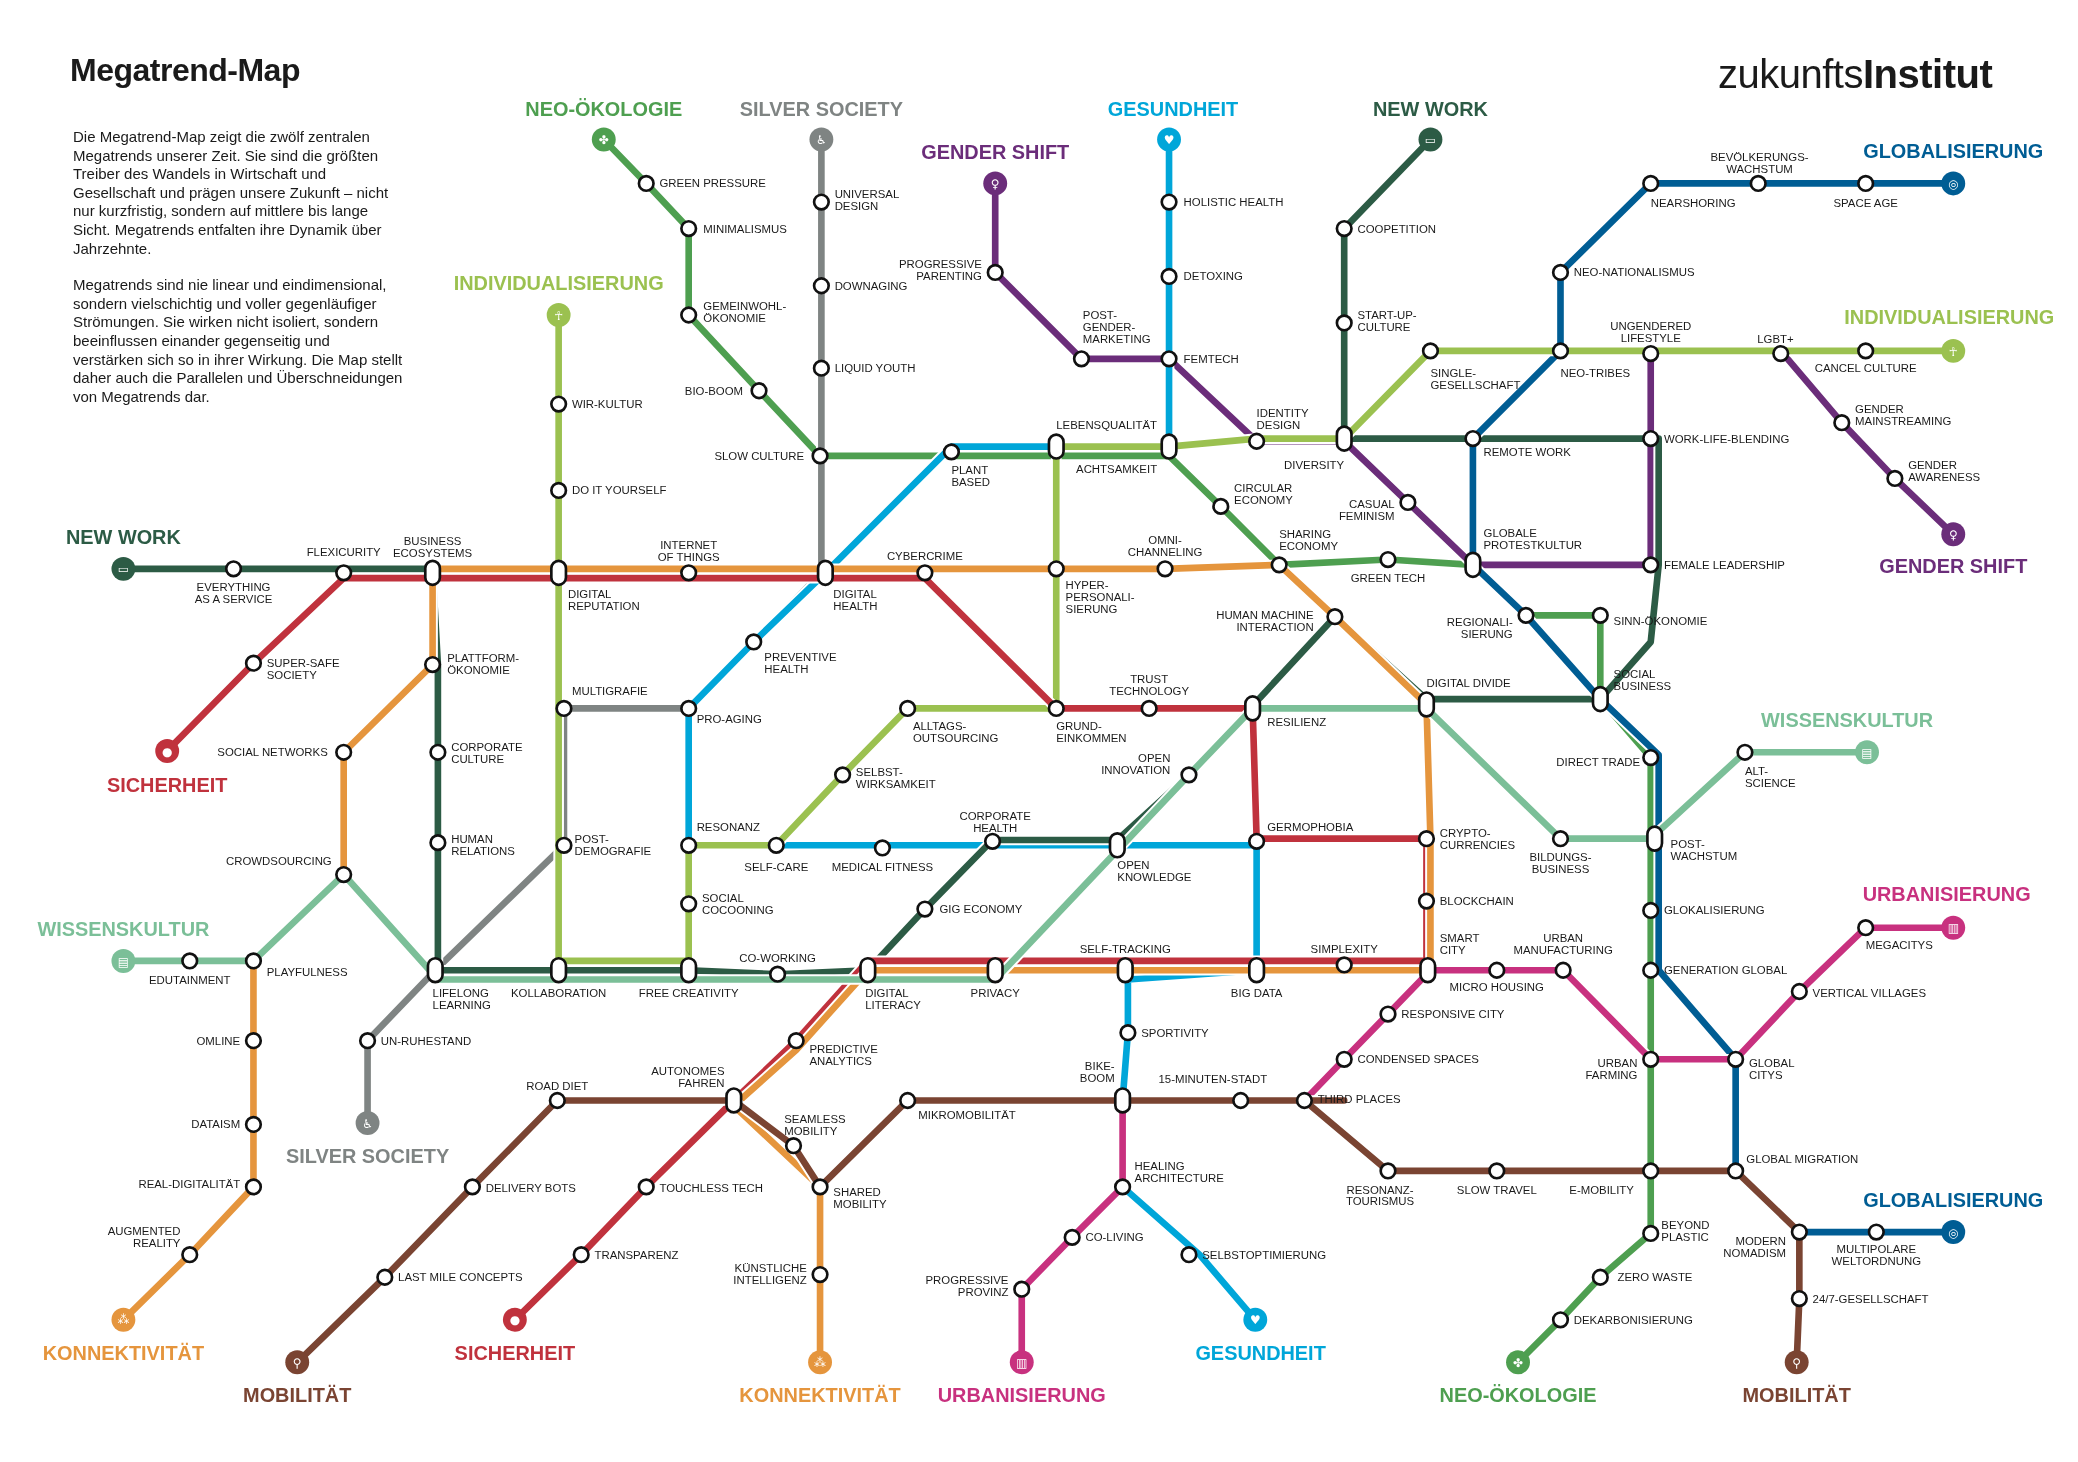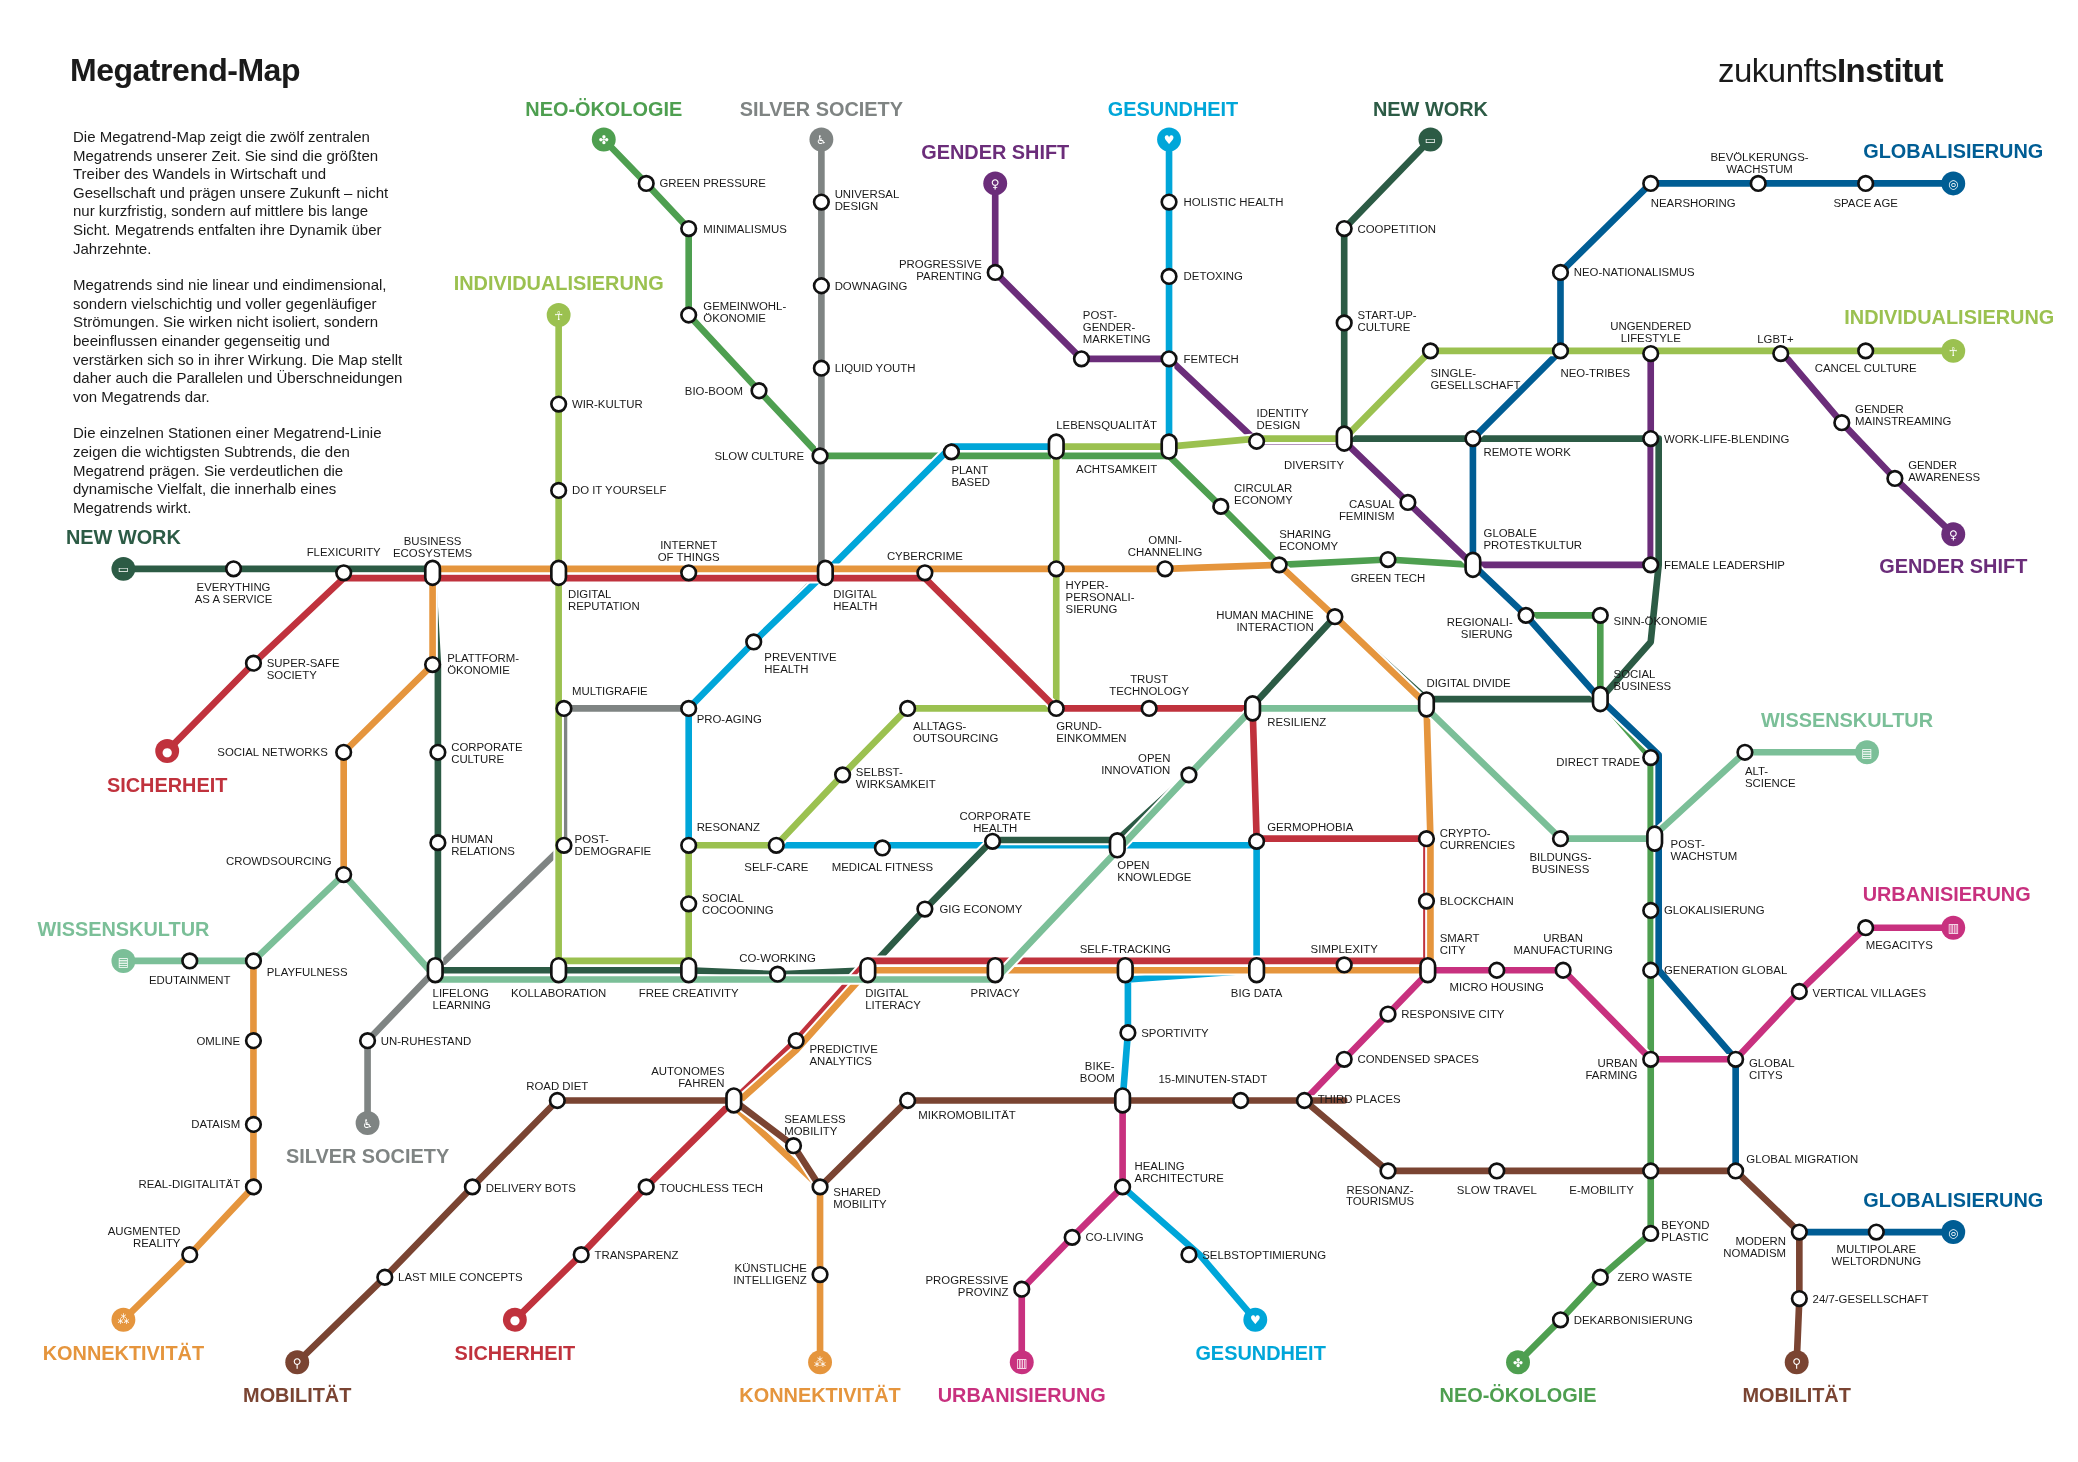--- a/index.html
+++ b/index.html
@@ -1,34 +1,33 @@
 <!DOCTYPE html>
 <html><head>
 <meta charset="utf-8">
 <style>
   html,body{margin:0;padding:0;background:#fff;}
   body{width:2078px;height:1462px;overflow:hidden;position:relative;font-family:"Liberation Sans",sans-serif;}
   #map{position:absolute;left:0;top:0;width:2078px;height:1462px;}
   .title{position:absolute;left:70px;top:52px;font-size:32px;font-weight:bold;color:#1a1a1a;letter-spacing:-0.5px;font-family:"Liberation Sans",sans-serif;}
-  .brand{position:absolute;left:1718px;top:52px;font-size:33px;color:#1a1a1a;font-family:"Liberation Sans",sans-serif;letter-spacing:-0.5px;}
+  .brand{position:absolute;left:1718px;top:52px;font-size:40px;color:#1a1a1a;font-family:"Liberation Sans",sans-serif;letter-spacing:-0.5px;}
   .brand b{font-weight:bold;}
   .intro{position:absolute;left:73px;top:128px;width:330px;font-size:15px;line-height:18.6px;color:#1a1a1a;font-family:"Liberation Sans",sans-serif;}
   .intro p{margin:0 0 18px 0;}
   .st-label{font-family:"Liberation Sans",sans-serif;font-size:8.6px;fill:#1a1a1a;}
   .line-name{font-family:"Liberation Sans",sans-serif;font-size:15px;font-weight:bold;}
 </style>
 </head>
 <body>
 
 <div class="title">Megatrend-Map</div>
 <div class="brand"><span>zukunfts</span><b>Institut</b></div>
 <div class="intro">
   <p>Die Megatrend-Map zeigt die zwölf zentralen Megatrends unserer Zeit. Sie sind die größten Treiber des Wandels in Wirtschaft und Gesellschaft und prägen unsere Zukunft – nicht nur kurzfristig, sondern auf mittlere bis lange Sicht. Megatrends entfalten ihre Dynamik über Jahrzehnte.</p>
   <p>Megatrends sind nie linear und eindimensional, sondern vielschichtig und voller gegenläufiger Strömungen. Sie wirken nicht isoliert, sondern beeinflussen einander gegenseitig und verstärken sich so in ihrer Wirkung. Die Map stellt daher auch die Parallelen und Überschneidungen von Megatrends dar.</p>
-  <p>Die einzelnen Stationen einer Megatrend-Linie zeigen die wichtigsten Subtrends, die den Megatrend prägen. Sie verdeutlichen die dynamische Vielfalt, die innerhalb eines Megatrends wirkt.</p>
 </div>
 
 <svg id="map" viewBox="0 0 1566 1100" preserveAspectRatio="none" xmlns="http://www.w3.org/2000/svg">
   <g id="lines-layer">
       <path d="M455 105 L487 138 L519 172 L519 237 L572 294 L618 343 L717 343 L796 343 L881 343 L920 381 L964 425 L1046 421 L1110 425 L1150 463 L1206 463 L1206 526 L1244 570 L1244 631 L1244 685 L1244 730 L1244 797 L1244 881 L1244 928 L1206 961 L1176 993 L1144 1025" fill="none" stroke="#fff" stroke-width="8" stroke-linejoin="round" stroke-linecap="round"></path>
       <path d="M455 105 L487 138 L519 172 L519 237 L572 294 L618 343 L717 343 L796 343 L881 343 L920 381 L964 425 L1046 421 L1110 425 L1150 463 L1206 463 L1206 526 L1244 570 L1244 631 L1244 685 L1244 730 L1244 797 L1244 881 L1244 928 L1206 961 L1176 993 L1144 1025" fill="none" stroke="#4e9f50" stroke-width="5" stroke-linejoin="round" stroke-linecap="round"></path>
       <path d="M619 105 L619 152 L619 215 L619 277 L619 343 L619 431 L568 483 L519 533 L425 533 L425 636 L328 730 L277 783 L277 845" fill="none" stroke="#fff" stroke-width="8" stroke-linejoin="round" stroke-linecap="round"></path>
       <path d="M619 105 L619 152 L619 215 L619 277 L619 343 L619 431 L568 483 L519 533 L425 533 L425 636 L328 730 L277 783 L277 845" fill="none" stroke="#7f8483" stroke-width="5" stroke-linejoin="round" stroke-linecap="round"></path>
       <path d="M750 138 L750 205 L815 270 L881 270 L947 332 L1013 332 L1061 378 L1110 425 L1244 425 L1244 330 L1244 264 L1342 264 L1388 318 L1428 360 L1472 402" fill="none" stroke="#fff" stroke-width="8" stroke-linejoin="round" stroke-linecap="round"></path>
       <path d="M750 138 L750 205 L815 270 L881 270 L947 332 L1013 332 L1061 378 L1110 425 L1244 425 L1244 330 L1244 264 L1342 264 L1388 318 L1428 360 L1472 402" fill="none" stroke="#6b2d7a" stroke-width="5" stroke-linejoin="round" stroke-linecap="round"></path>

